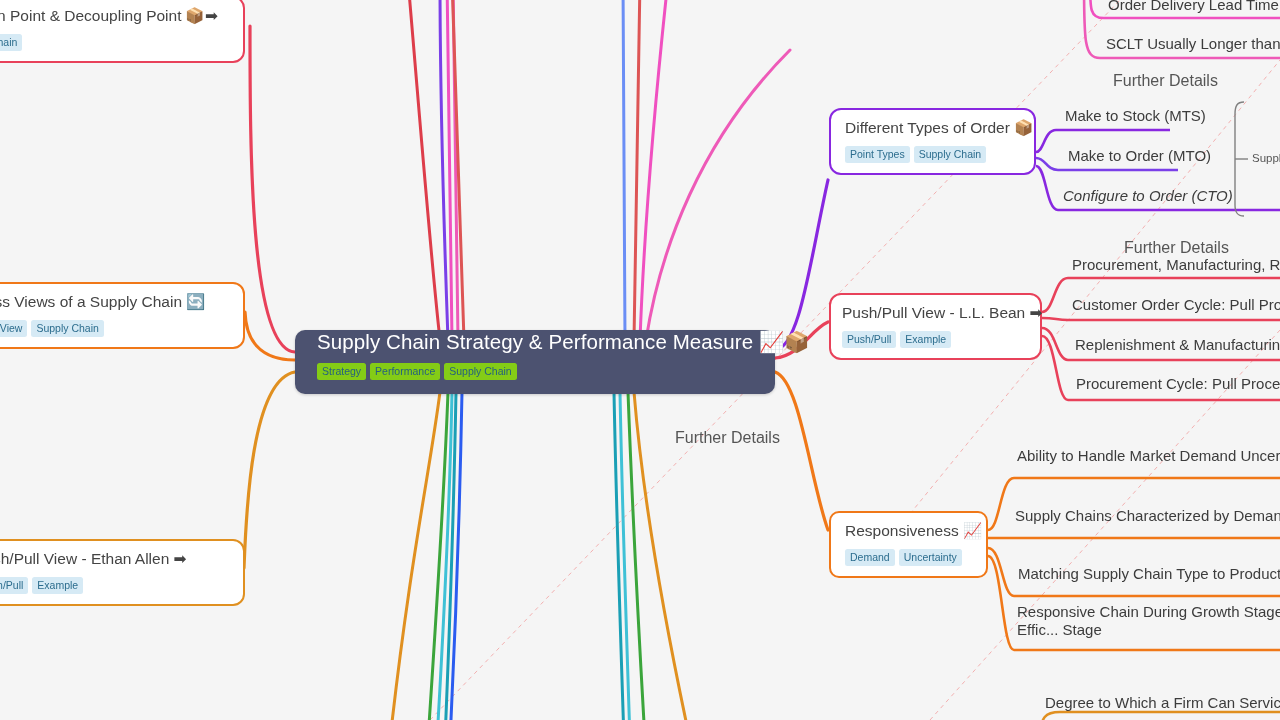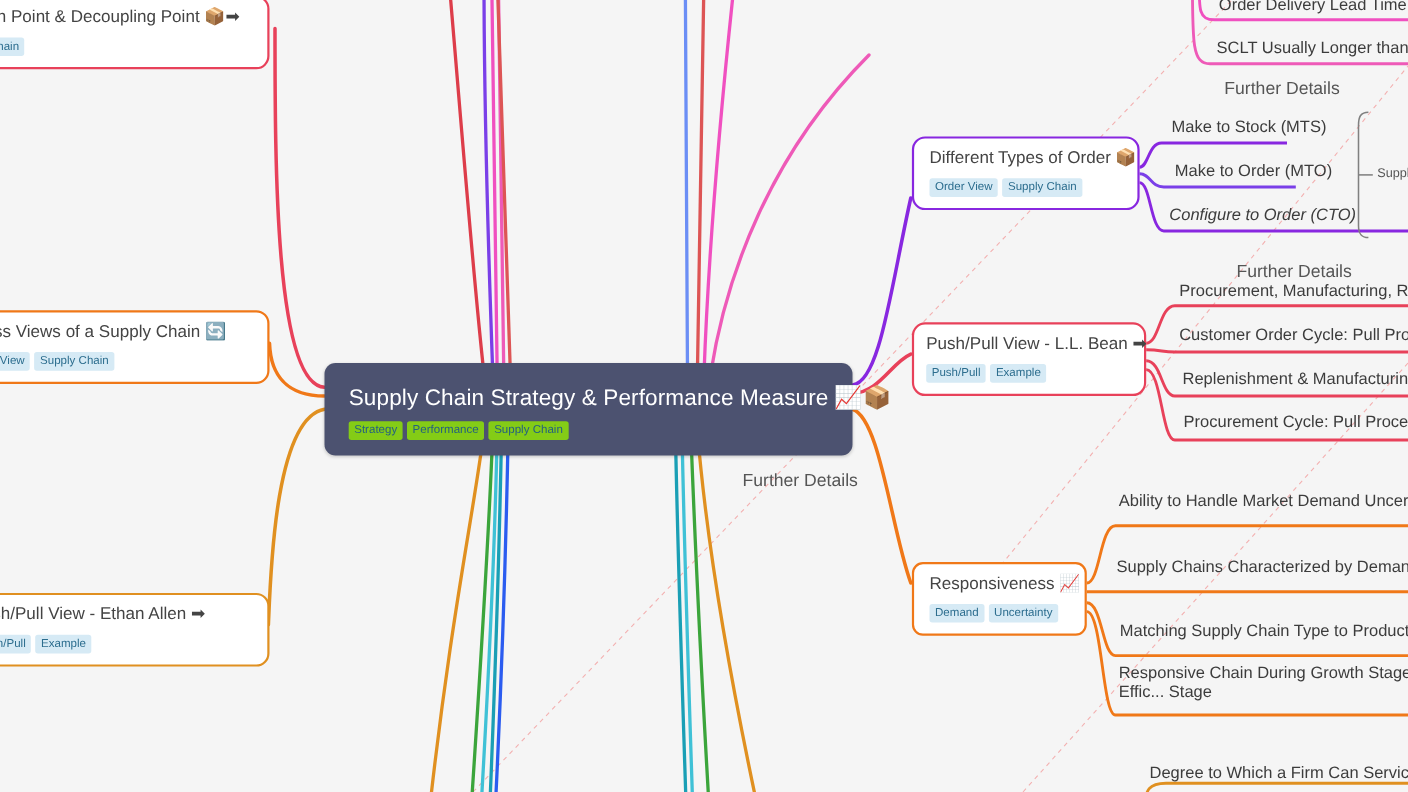--- a/index.html
+++ b/index.html
@@ -8,21 +8,21 @@
     background:#f5f5f5;
     font-family:"Liberation Sans", sans-serif;
   }
   #canvas{position:absolute;inset:0;width:1280px;height:720px;}
   svg.links{position:absolute;left:0;top:0;width:1280px;height:720px;pointer-events:none;}
 
   
   .central{
     position:absolute;left:295px;top:330px;width:480px;
     background:#4c5270;border-radius:10px;
-    padding:20px 22px 14px 22px;box-sizing:border-box;
+    padding:0 22px 14px 22px;box-sizing:border-box;
     box-shadow:0 1px 3px rgba(0,0,0,.18);
   }
   .central .title{
     color:#fff;font-size:20.5px;line-height:1.15;white-space:nowrap;
     letter-spacing:.1px;
   }
   .central .tags{margin-top:7px;}
   .tag{
     display:inline-block;background:#d6eaf5;color:#2c6d8e;
     font-size:10.5px;line-height:1.35;padding:1px 5px 2px 5px;border-radius:2.5px;
@@ -162,24 +162,24 @@
     </div>
   </div>
 
   <div class="node" style="left:-42px;top:539px;width:287px;border-color:#e09020;">
     <div class="label">Push/Pull View - Ethan Allen ➡</div>
     <div class="tags">
       <span class="tag">Push/Pull</span><span class="tag">Example</span>
     </div>
   </div>
 
-  <div class="node" style="left:829px;top:124px;width:207px;border-color:#8827e0;">
+  <div class="node" style="left:829px;top:108px;width:207px;border-color:#8827e0;">
     <div class="label">Different Types of Order 📦</div>
     <div class="tags">
-      <span class="tag">Order View</span><span class="tag">Supply Chain</span>
+      <span class="tag">Point Types</span><span class="tag">Supply Chain</span>
     </div>
   </div>
 
   <div class="node" style="left:829px;top:293px;width:213px;border-color:#e8415a;padding-left:11px;">
     <div class="label">Push/Pull View - L.L. Bean ➡</div>
     <div class="tags">
       <span class="tag">Push/Pull</span><span class="tag">Example</span>
     </div>
   </div>
 

